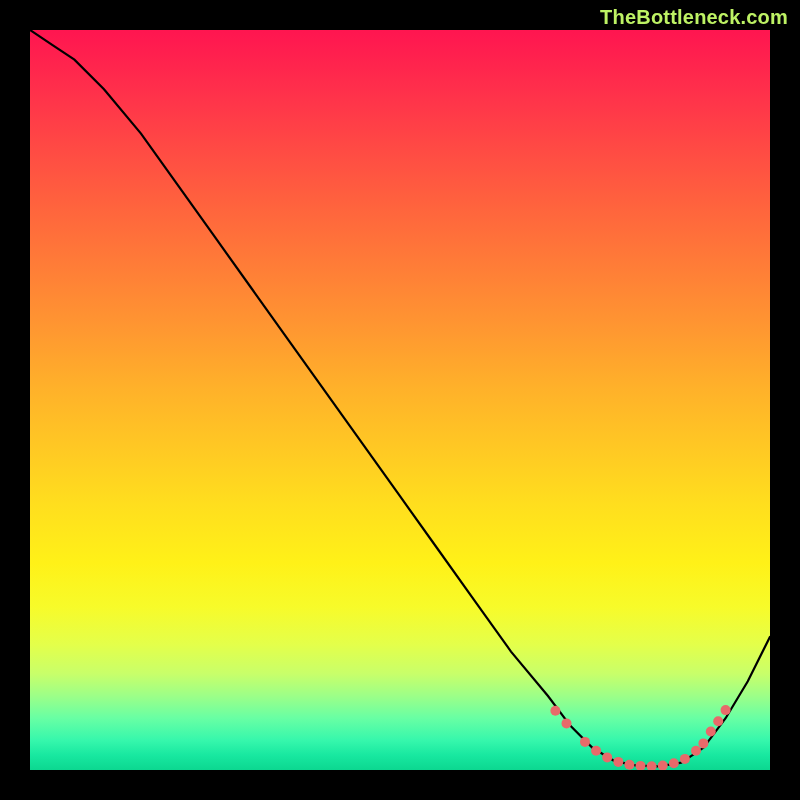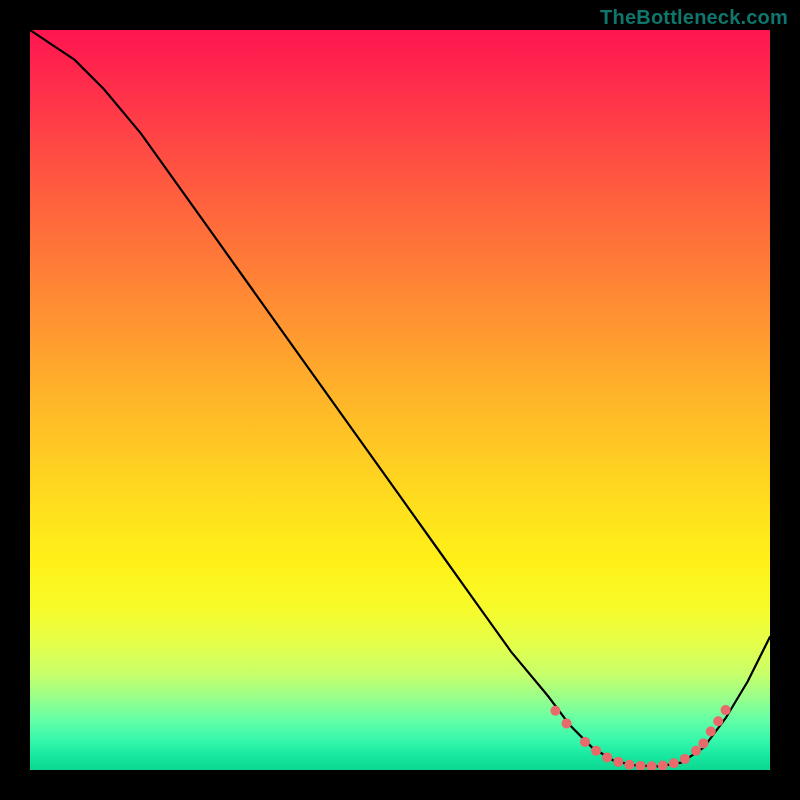--- a/index.html
+++ b/index.html
@@ -14,21 +14,21 @@
   .frame {
     position: relative;
     width: 800px;
     height: 800px;
     background: #000;
   }
   .watermark {
     position: absolute;
     top: 6px;
     right: 12px;
-    color: #0f766e;
+    color: #bef264;
     font-size: 20px;
     font-weight: 600;
     letter-spacing: 0.2px;
     z-index: 10;
   }
   .plot-outer {
     position: absolute;
     left: 30px;
     top: 30px;
     width: 740px;

